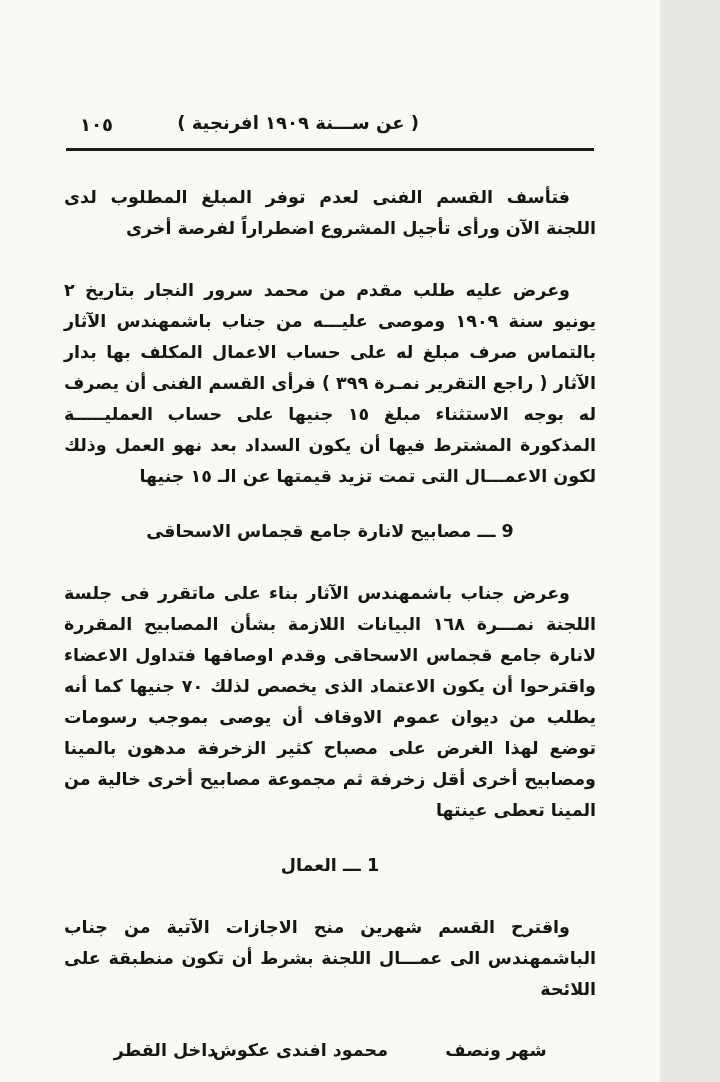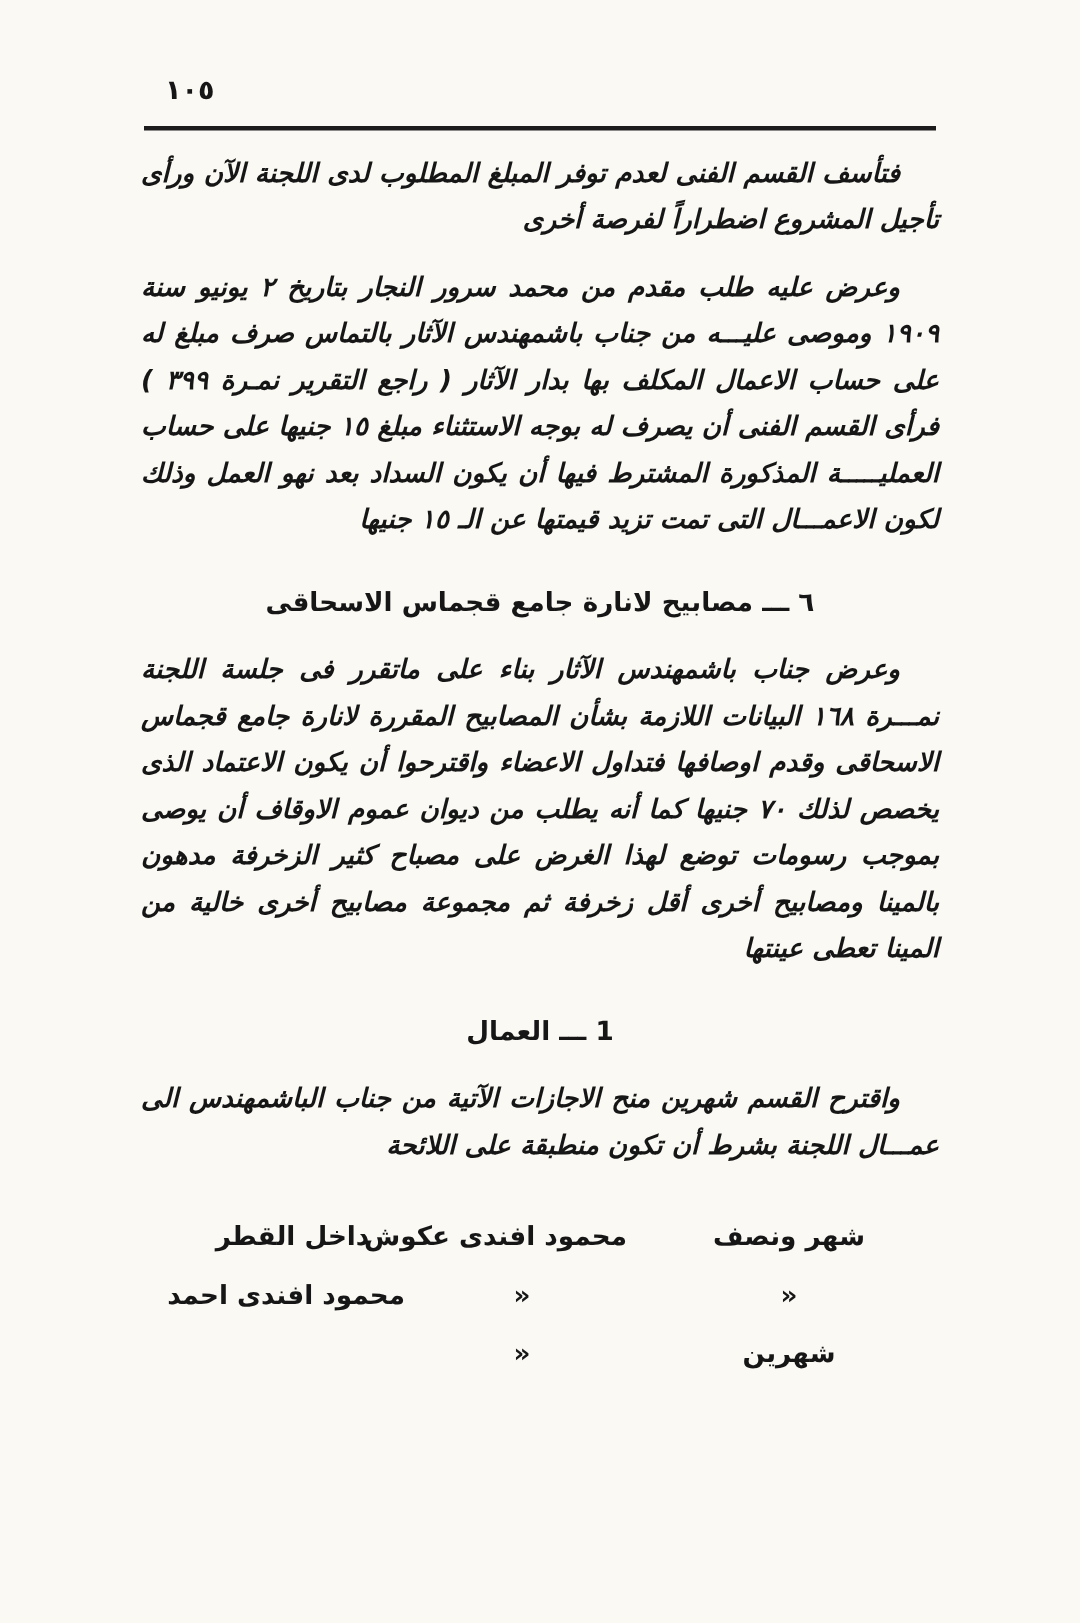--- a/index.html
+++ b/index.html
@@ -2,27 +2,27 @@
 <html lang="ar"><head>
   <meta charset="utf-8">
   <style>
     * { margin: 0; padding: 0; box-sizing: border-box; }
     html, body { width: 720px; height: 1082px; }
     body {
       background: #e9e7e2;
       font-family: "DejaVu Sans", sans-serif;
     }
     .page {
-      width: 720px;
+      width: 660px;
       height: 1082px;
       background: #faf9f4;
       color: #161616;
       direction: rtl;
       position: relative;
-      padding-top: 48px;
+      padding-top: 112px;
       overflow: hidden;
     }
     .page-header {
       width: 532px;
       margin: 0 auto;
       position: relative;
       height: 32px;
       font-weight: bold;
       font-size: 18px;
     }
@@ -45,24 +45,23 @@
       border-top: 3px solid #1c1c1c;
     }
     .content {
       width: 532px;
       margin: 0 auto;
       font-size: 17.5px;
       font-weight: bold;
       line-height: 31px;
     }
     .para {
-      margin-top: 14px;
+      margin-top: 31px;
       text-align: justify;
       text-indent: 26px;
-      font-style: italic;
     }
     .section-heading {
       margin-top: 24px;
       margin-bottom: 2px;
       text-align: center;
       font-size: 17.5px;
       font-weight: bold;
     }
     .leave-table {
       margin-top: 30px;
@@ -77,31 +76,32 @@
     .cell.duration { text-align: center; }
     .cell.location { text-align: center; }
   </style>
 </head>
 <body>
 
 <div class="page">
 
   <header class="page-header">
     <span class="page-number">١٠٥</span>
+    <span class="header-title">( عن ســـنة ١٩٠٩ افرنجية )</span>
   </header>
 
   <div class="header-rule"></div>
 
   <main class="content">
 
     <p class="para">فتأسف القسم الفنى لعدم توفر المبلغ المطلوب لدى اللجنة الآن ورأى تأجيل المشروع اضطراراً لفرصة أخرى</p>
 
     <p class="para">وعرض عليه طلب مقدم من محمد سرور النجار بتاريخ ٢ يونيو سنة ١٩٠٩ وموصى عليـــه من جناب باشمهندس الآثار بالتماس صرف مبلغ له على حساب الاعمال المكلف بها بدار الآثار ( راجع التقرير نمـرة ٣٩٩ ) فرأى القسم الفنى أن يصرف له بوجه الاستثناء مبلغ ١٥ جنيها على حساب العمليـــــة المذكورة المشترط فيها أن يكون السداد بعد نهو العمل وذلك لكون الاعمـــال التى تمت تزيد قيمتها عن الـ ١٥ جنيها</p>
 
-    <h2 class="section-heading">٦ ـــ مصابيح لانارة جامع قجماس الاسحاقى</h2>
+    <h2 class="section-heading">9 ـــ مصابيح لانارة جامع قجماس الاسحاقى</h2>
     <p class="para">وعرض جناب باشمهندس الآثار بناء على ماتقرر فى جلسة اللجنة نمـــرة ١٦٨ البيانات اللازمة بشأن المصابيح المقررة لانارة جامع قجماس الاسحاقى وقدم اوصافها فتداول الاعضاء واقترحوا أن يكون الاعتماد الذى يخصص لذلك ٧٠ جنيها كما أنه يطلب من ديوان عموم الاوقاف أن يوصى بموجب رسومات توضع لهذا الغرض على مصباح كثير الزخرفة مدهون بالمينا ومصابيح أخرى أقل زخرفة ثم مجموعة مصابيح أخرى خالية من المينا تعطى عينتها</p>
 
     <h2 class="section-heading">1 ـــ العمال</h2>
     <p class="para">واقترح القسم شهرين منح الاجازات الآتية من جناب الباشمهندس الى عمـــال اللجنة بشرط أن تكون منطبقة على اللائحة</p>
 
     <div class="leave-table">
       <span class="cell duration">شهر ونصف</span>
       <span class="cell name">محمود افندى عكوش</span>
       <span class="cell location">داخل القطر</span>
 

